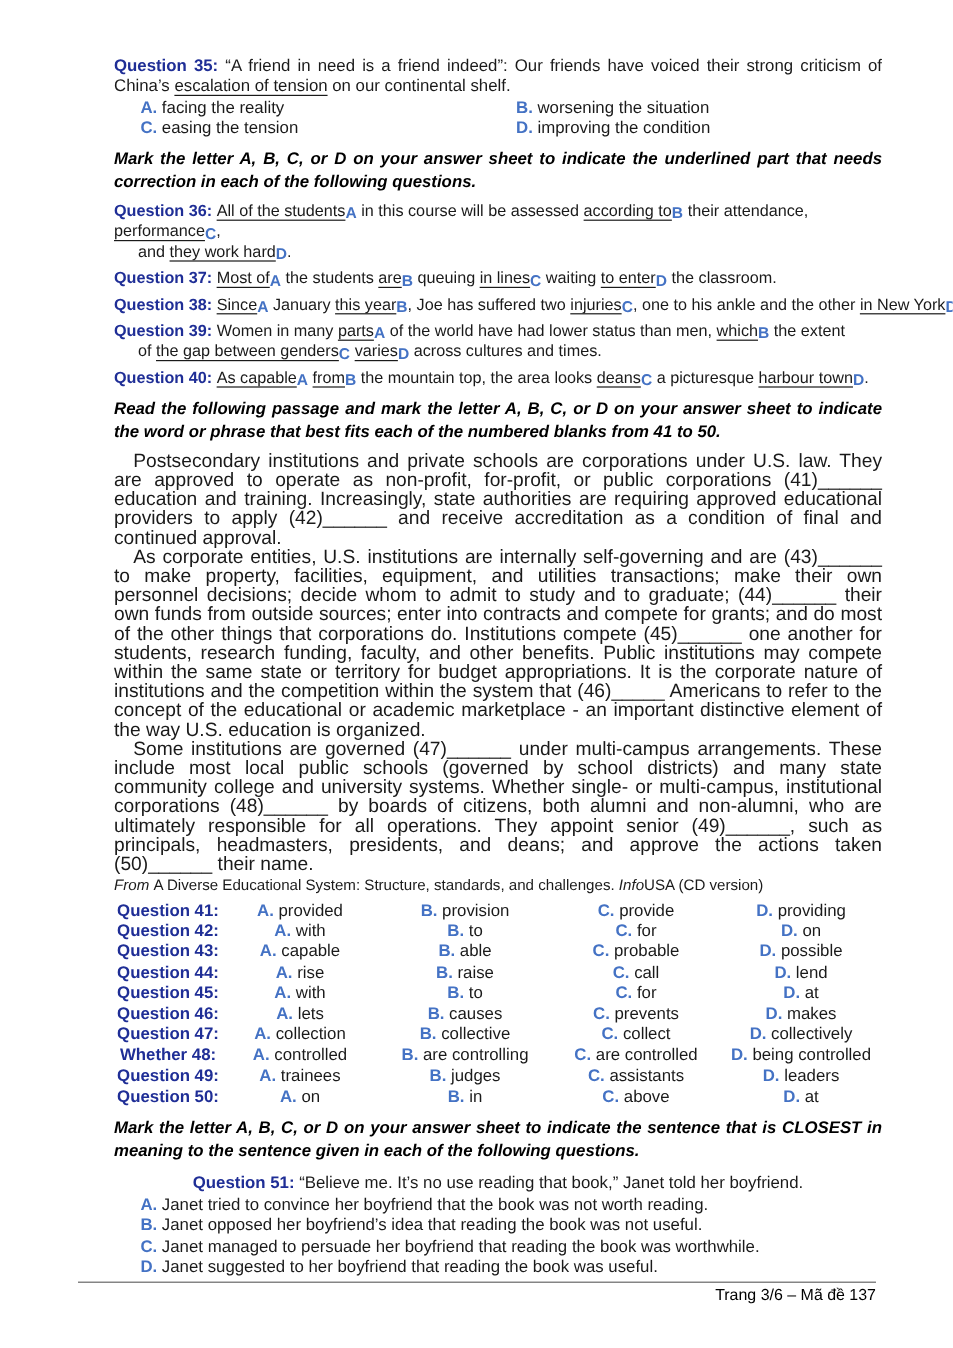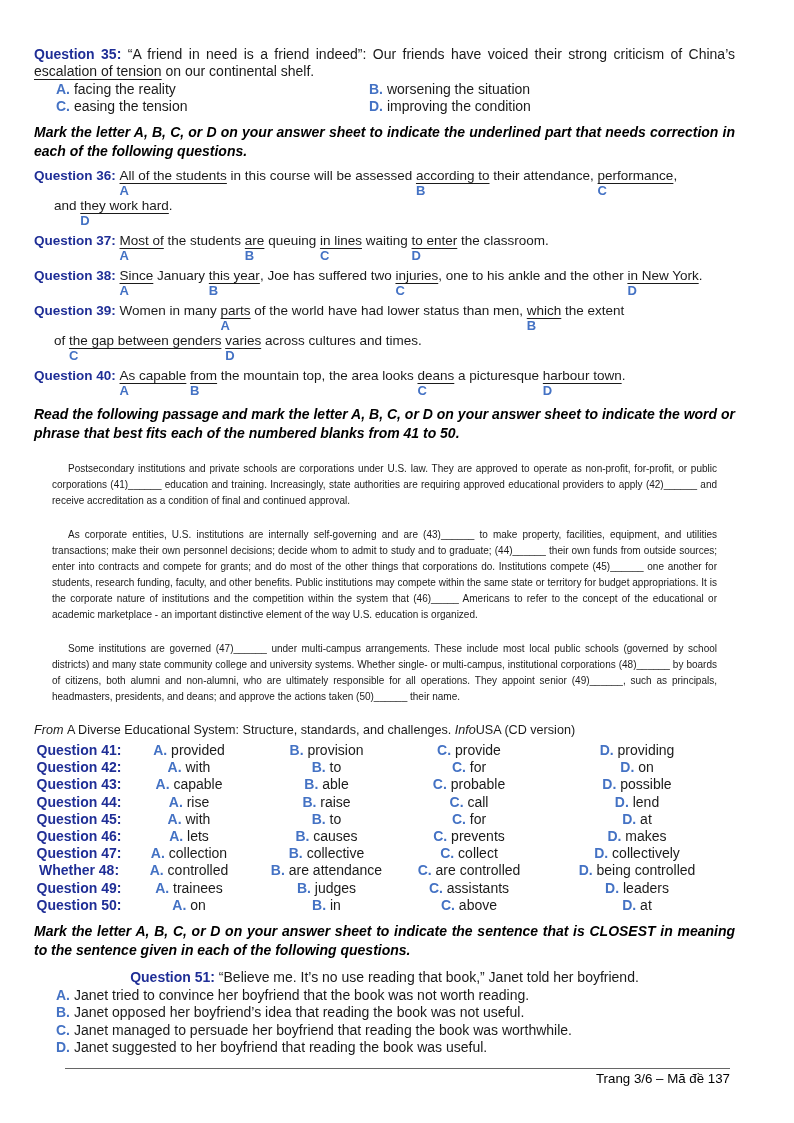--- a/index.html
+++ b/index.html
@@ -5,42 +5,42 @@
   :root{
     --navy:#1f2e96;
     --blue:#4472c4;
     --ink:#1a1a1a;
   }
   html,body{margin:0;padding:0;background:#ffffff;}
   .page{
     position:relative;
     width:794px;height:1123px;
     box-sizing:border-box;
-    padding:46px 59px 0 34px;
+    padding:46px 59px 0 95px;
     overflow:hidden;
     background:#ffffff;
     font-family:"Liberation Sans",sans-serif;
     font-size:14px;
     color:var(--ink);
   }
   .qlab{font-weight:bold;color:var(--navy);}
   .justify{text-align:justify;}
   .q35line{line-height:18px;margin:0;}
   .opts2{display:grid;grid-template-columns:313px 1fr;padding-left:22px;line-height:17px;margin-top:1px;}
   .ol{color:var(--blue);font-weight:bold;}
   .instr{font-weight:bold;font-style:italic;color:#000;line-height:19px;margin:8px 0 0 0;text-align:justify;}
   .ulq{line-height:17px;margin:5px 0 0 0;font-size:13.5px;}
   .ulq.first{margin-top:6px;}
   .nowrap{white-space:nowrap;}
-  .mk{display:inline-flex;flex-direction:column;align-items:flex-start;vertical-align:top;}
+  .mk{display:inline-flex;align-items:flex-end;vertical-align:top;}
   .ut,.ul-only{text-decoration:underline;text-underline-offset:3px;text-decoration-thickness:1px;}
   .ml{color:var(--blue);font-weight:bold;font-size:13px;line-height:13px;}
   .indent{display:inline-block;width:20px;}
   .pgwrap{margin-top:8px;}
-  .pg{margin:18px;text-align:justify;line-height:16px;font-size:10px;text-indent:16px;}
+  .pg{margin:0;text-align:justify;line-height:16px;font-size:16px;text-indent:16px;}
   .attr{text-align:left;font-size:12.6px;line-height:15px;margin:2px 0 0 0;}
   .attr .it{font-style:italic;}
   .mcq{margin-top:4px;text-align:center;}
   .mcrow{display:grid;grid-template-columns:90px 130px 145px 140px auto;line-height:17.2px;}
   .q51{margin-top:9px;line-height:17.5px;}
   .q51 p{margin:0;line-height:17.5px;text-align:center;}
   .q51opts{padding-left:22px;}
   .footer{
     position:absolute;left:65px;right:64px;top:1068px;
     border-top:1px solid #666;
@@ -190,21 +190,21 @@
       <div class="mcrow">
         <span class="qlab">Question 47:</span>
         <span class="mcopt"><span class="ol">A.</span> <span class="ow">collection</span></span>
         <span class="mcopt"><span class="ol">B.</span> <span class="ow">collective</span></span>
         <span class="mcopt"><span class="ol">C.</span> <span class="ow">collect</span></span>
         <span class="mcopt"><span class="ol">D.</span> <span class="ow">collectively</span></span>
       </div>
       <div class="mcrow">
         <span class="qlab">Whether 48:</span>
         <span class="mcopt"><span class="ol">A.</span> <span class="ow">controlled</span></span>
-        <span class="mcopt"><span class="ol">B.</span> <span class="ow">are attendance</span></span>
+        <span class="mcopt"><span class="ol">B.</span> <span class="ow">are controlling</span></span>
         <span class="mcopt"><span class="ol">C.</span> <span class="ow">are controlled</span></span>
         <span class="mcopt"><span class="ol">D.</span> <span class="ow">being controlled</span></span>
       </div>
       <div class="mcrow">
         <span class="qlab">Question 49:</span>
         <span class="mcopt"><span class="ol">A.</span> <span class="ow">trainees</span></span>
         <span class="mcopt"><span class="ol">B.</span> <span class="ow">judges</span></span>
         <span class="mcopt"><span class="ol">C.</span> <span class="ow">assistants</span></span>
         <span class="mcopt"><span class="ol">D.</span> <span class="ow">leaders</span></span>
       </div>

